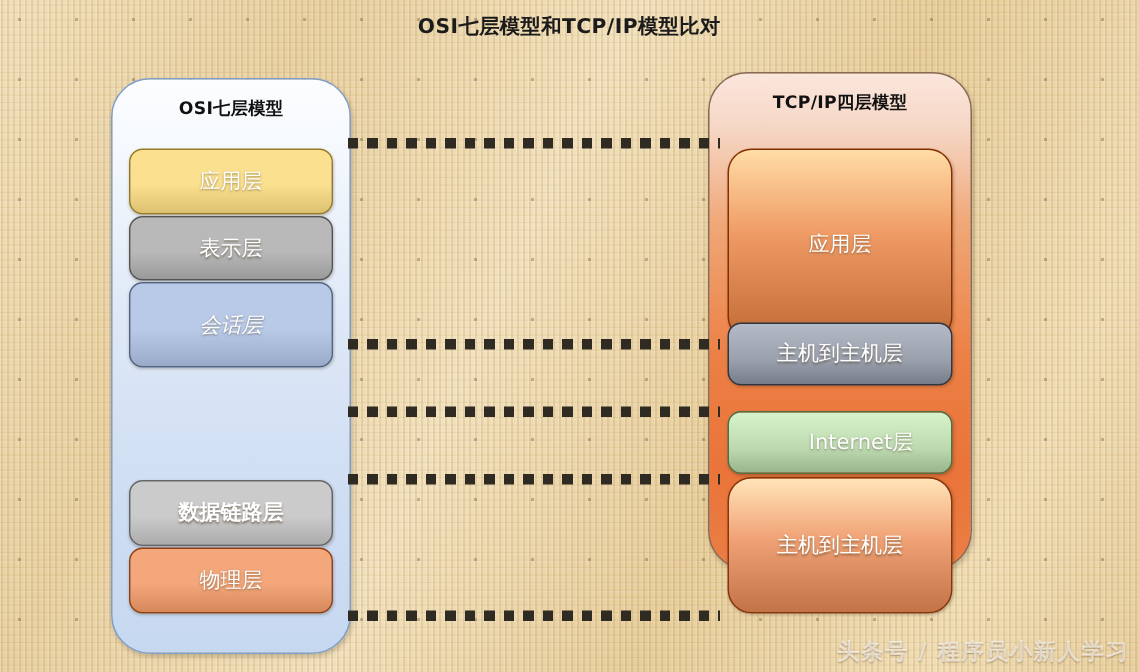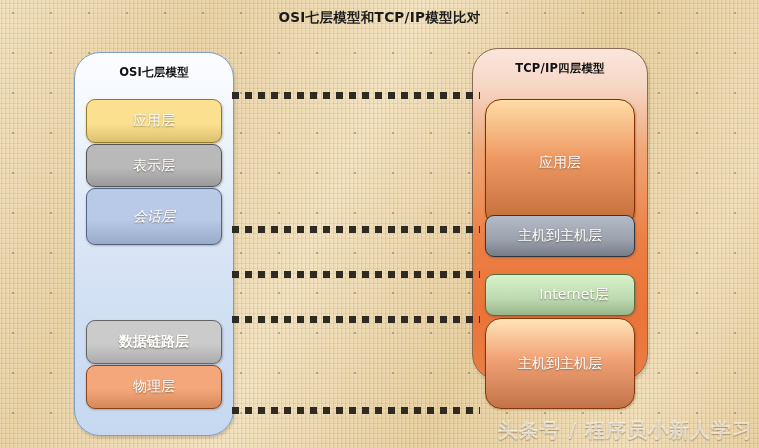--- a/index.html
+++ b/index.html
@@ -124,21 +124,21 @@
     background-image: repeating-linear-gradient(90deg,
         #2f2a22 0px, #2f2a22 7px,
         rgba(0,0,0,0) 7px, rgba(0,0,0,0) 13px);
   }
 
   
   #watermark {
     position: absolute;
     right: 6px;
     bottom: 4px;
-    font-size: 20px;
+    font-size: 15px;
     font-weight: bold;
     color: rgba(255,255,255,0.62);
     text-shadow: 0 1px 1px rgba(120,90,50,0.5);
     letter-spacing: 1px;
     white-space: nowrap;
   }
 </style>
 </head>
 <body>
 

